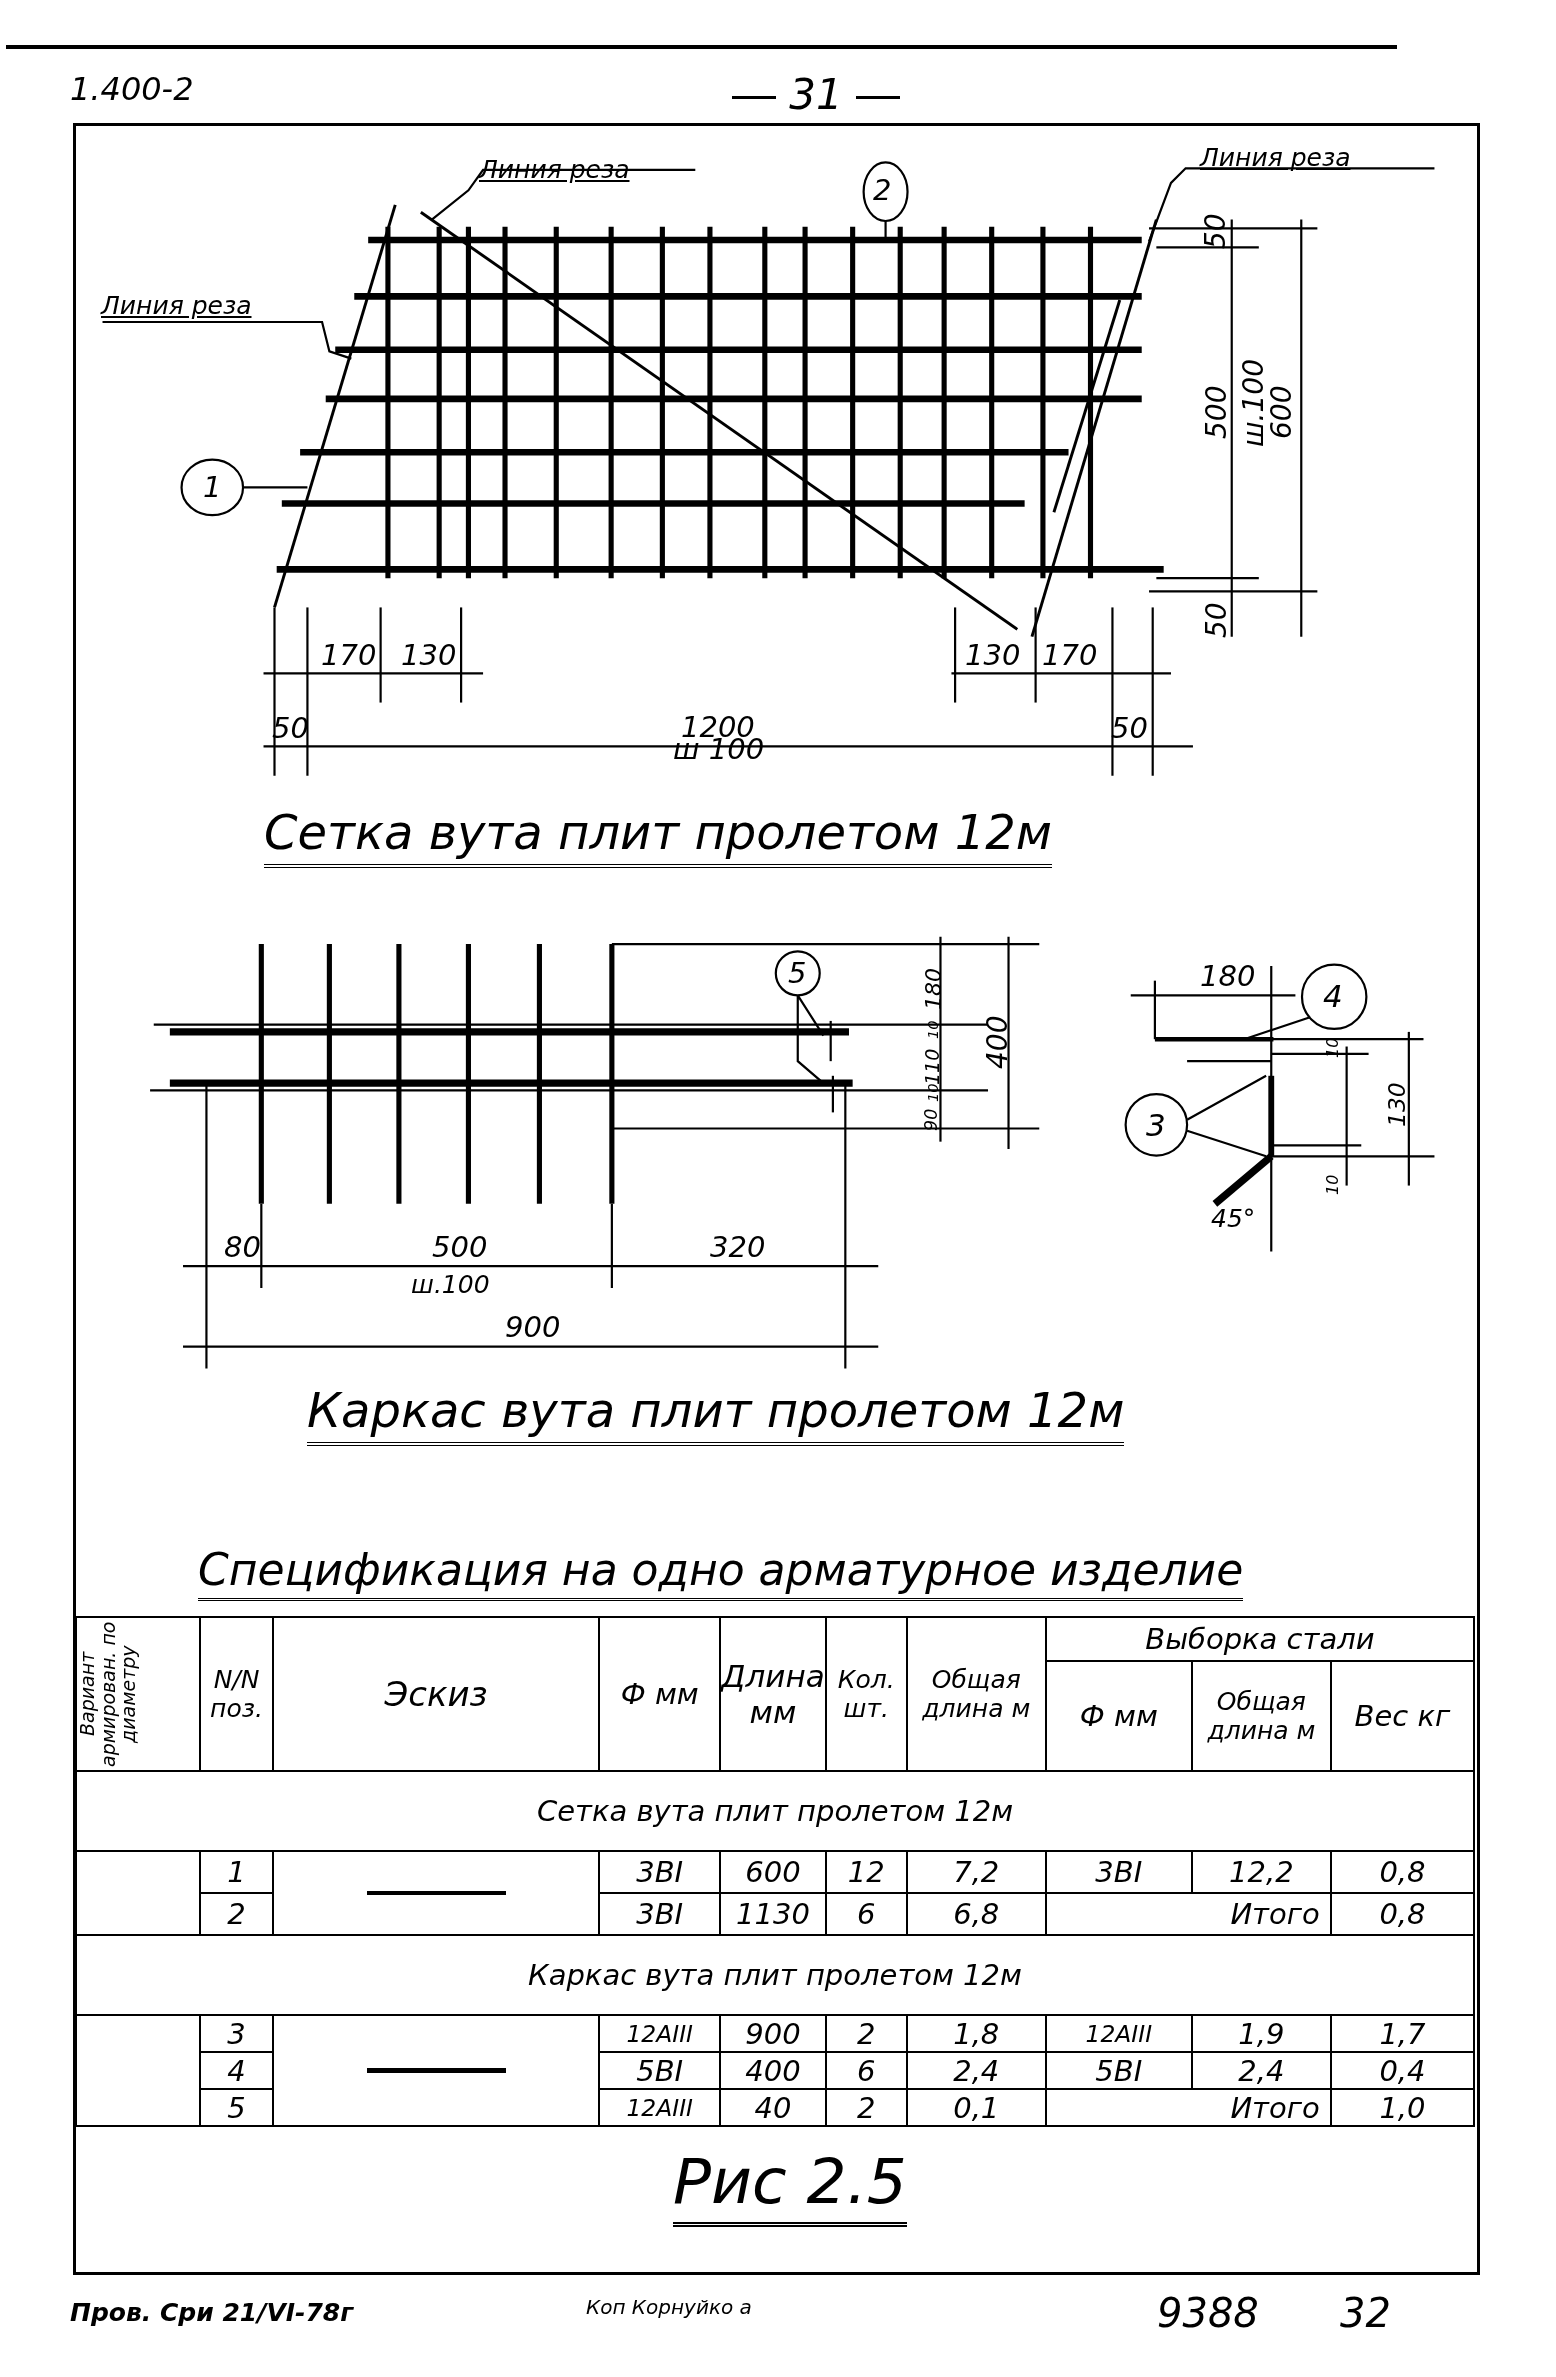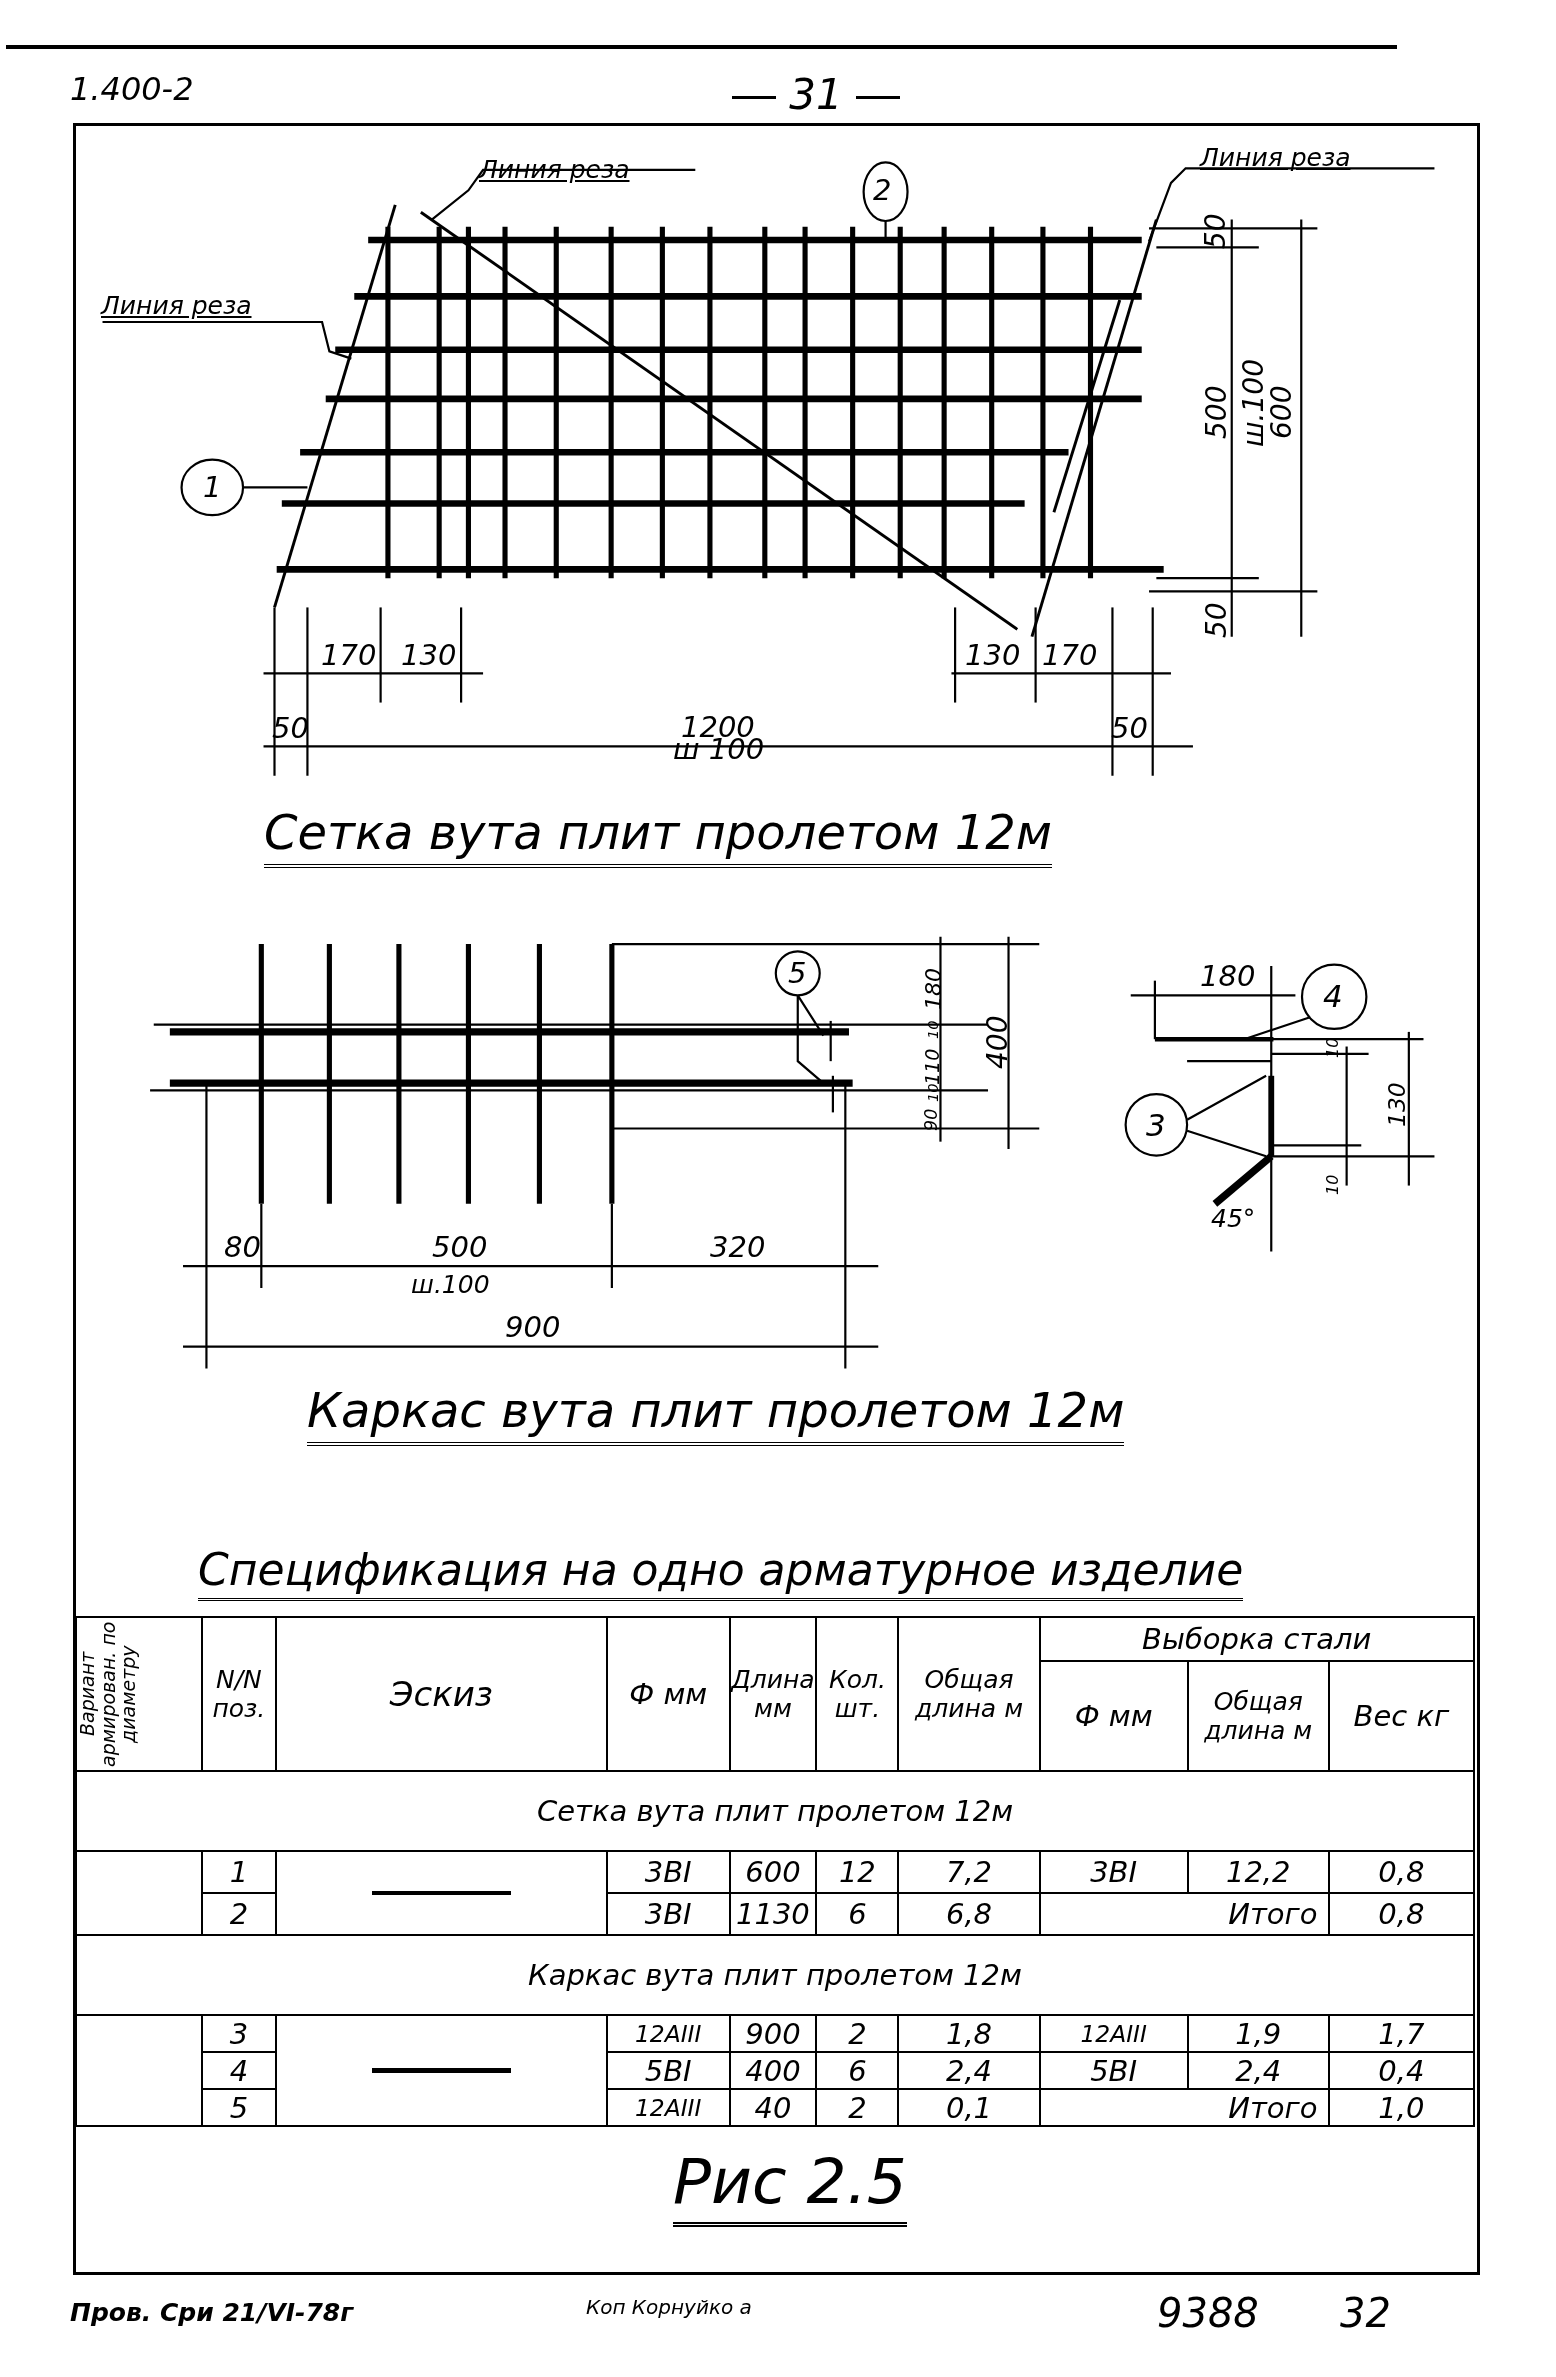--- a/index.html
+++ b/index.html
@@ -219,21 +219,21 @@
       <col style="width:143px">
   </colgroup>
   <tbody>
       <tr style="height:44px;">
     <td rowspan="2">
           <div class="vert" style="height:146px;">Вариант армирован. по диаметру</div>
         </td>
     <td rowspan="2" style="font-size:25px;">N/N поз.</td>
     <td rowspan="2" style="font-size:34px;">Эскиз</td>
     <td rowspan="2">Ф мм</td>
-    <td rowspan="2" style="font-size:25px;">Длина мм</td>
+    <td rowspan="2" style="font-size:31px;">Длина мм</td>
     <td rowspan="2" style="font-size:25px;">Кол. шт.</td>
     <td rowspan="2" style="font-size:25px;">Общая длина м</td>
     <td colspan="3">Выборка стали</td>
   </tr>
   <tr style="height:110px;">
     <td>Ф мм</td>
     <td style="font-size:25px;">Общая длина м</td>
     <td>Вес кг</td>
   </tr>
   <tr class="section-row">

